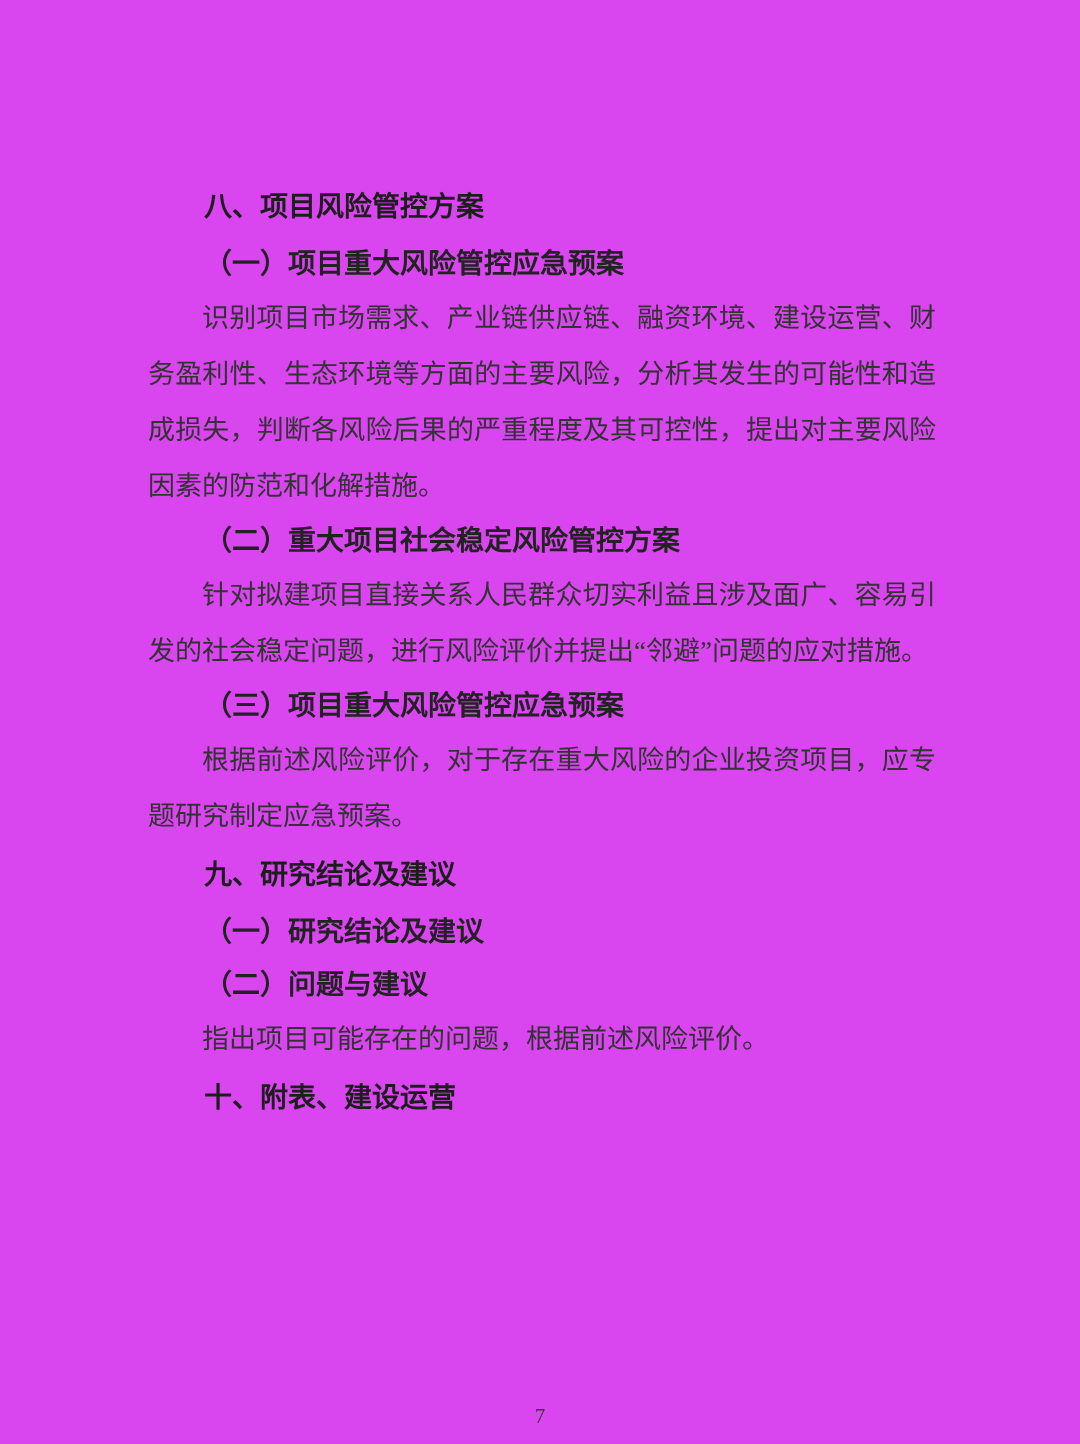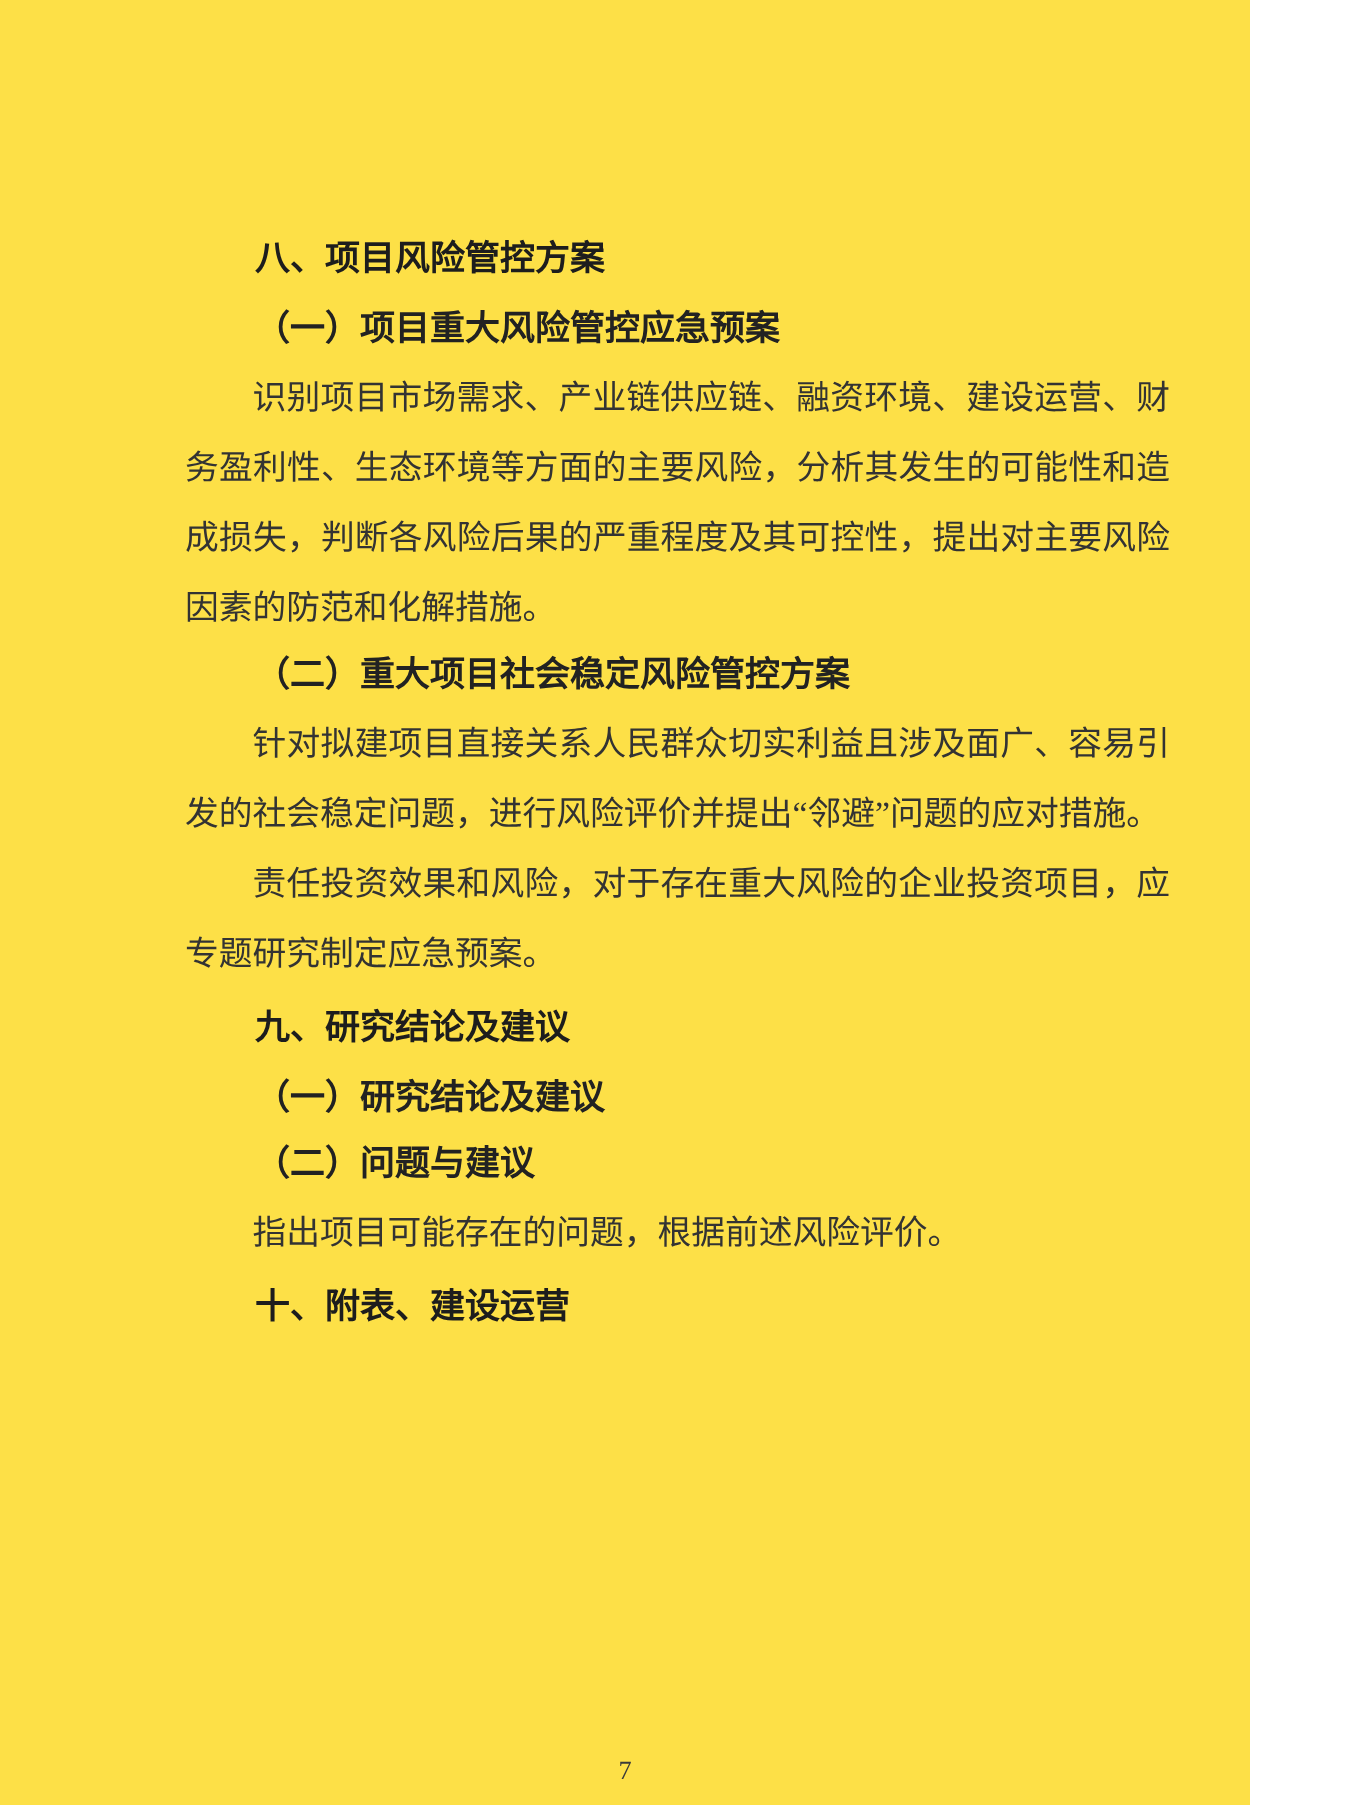--- a/index.html
+++ b/index.html
@@ -2,23 +2,23 @@
 <html lang="zh-CN"><head>
 <meta charset="utf-8">
 <style>
   html, body {
     margin: 0;
     padding: 0;
     background: #ffffff;
   }
   .page {
     position: relative;
-    width: 1000px;
+    width: 1080px;
     height: 1444px;
-    background: #fde047;
+    background: #d946ef;
     overflow: hidden;
     font-family: "Liberation Serif", "DejaVu Serif", serif;
   }
   .content {
     position: absolute;
     left: 148px;
     top: 176px;
     width: 788px;
   }
   .h1 {
@@ -62,21 +62,22 @@
 </head>
 <body>
 
 <div class="page">
   <div class="content">
     <div class="h1">八、项目风险管控方案</div>
     <div class="h2">（一）项目重大风险管控应急预案</div>
     <div class="para">识别项目市场需求、产业链供应链、融资环境、建设运营、财务盈利性、生态环境等方面的主要风险，分析其发生的可能性和造成损失，判断各风险后果的严重程度及其可控性，提出对主要风险因素的防范和化解措施。</div>
     <div class="h2">（二）重大项目社会稳定风险管控方案</div>
     <div class="para">针对拟建项目直接关系人民群众切实利益且涉及面广、容易引发的社会稳定问题，进行风险评价并提出“邻避”问题的应对措施。</div>
-    <div class="para">责任投资效果和风险，对于存在重大风险的企业投资项目，应专题研究制定应急预案。</div>
+    <div class="h2">（三）项目重大风险管控应急预案</div>
+    <div class="para">根据前述风险评价，对于存在重大风险的企业投资项目，应专题研究制定应急预案。</div>
     <div class="h1">九、研究结论及建议</div>
     <div class="h2">（一）研究结论及建议</div>
     <div class="h2">（二）问题与建议</div>
     <div class="para">指出项目可能存在的问题，根据前述风险评价。</div>
     <div class="h1">十、附表、建设运营</div>
   </div>
   <div class="footer">7</div>
 </div>
 
 </body></html>

